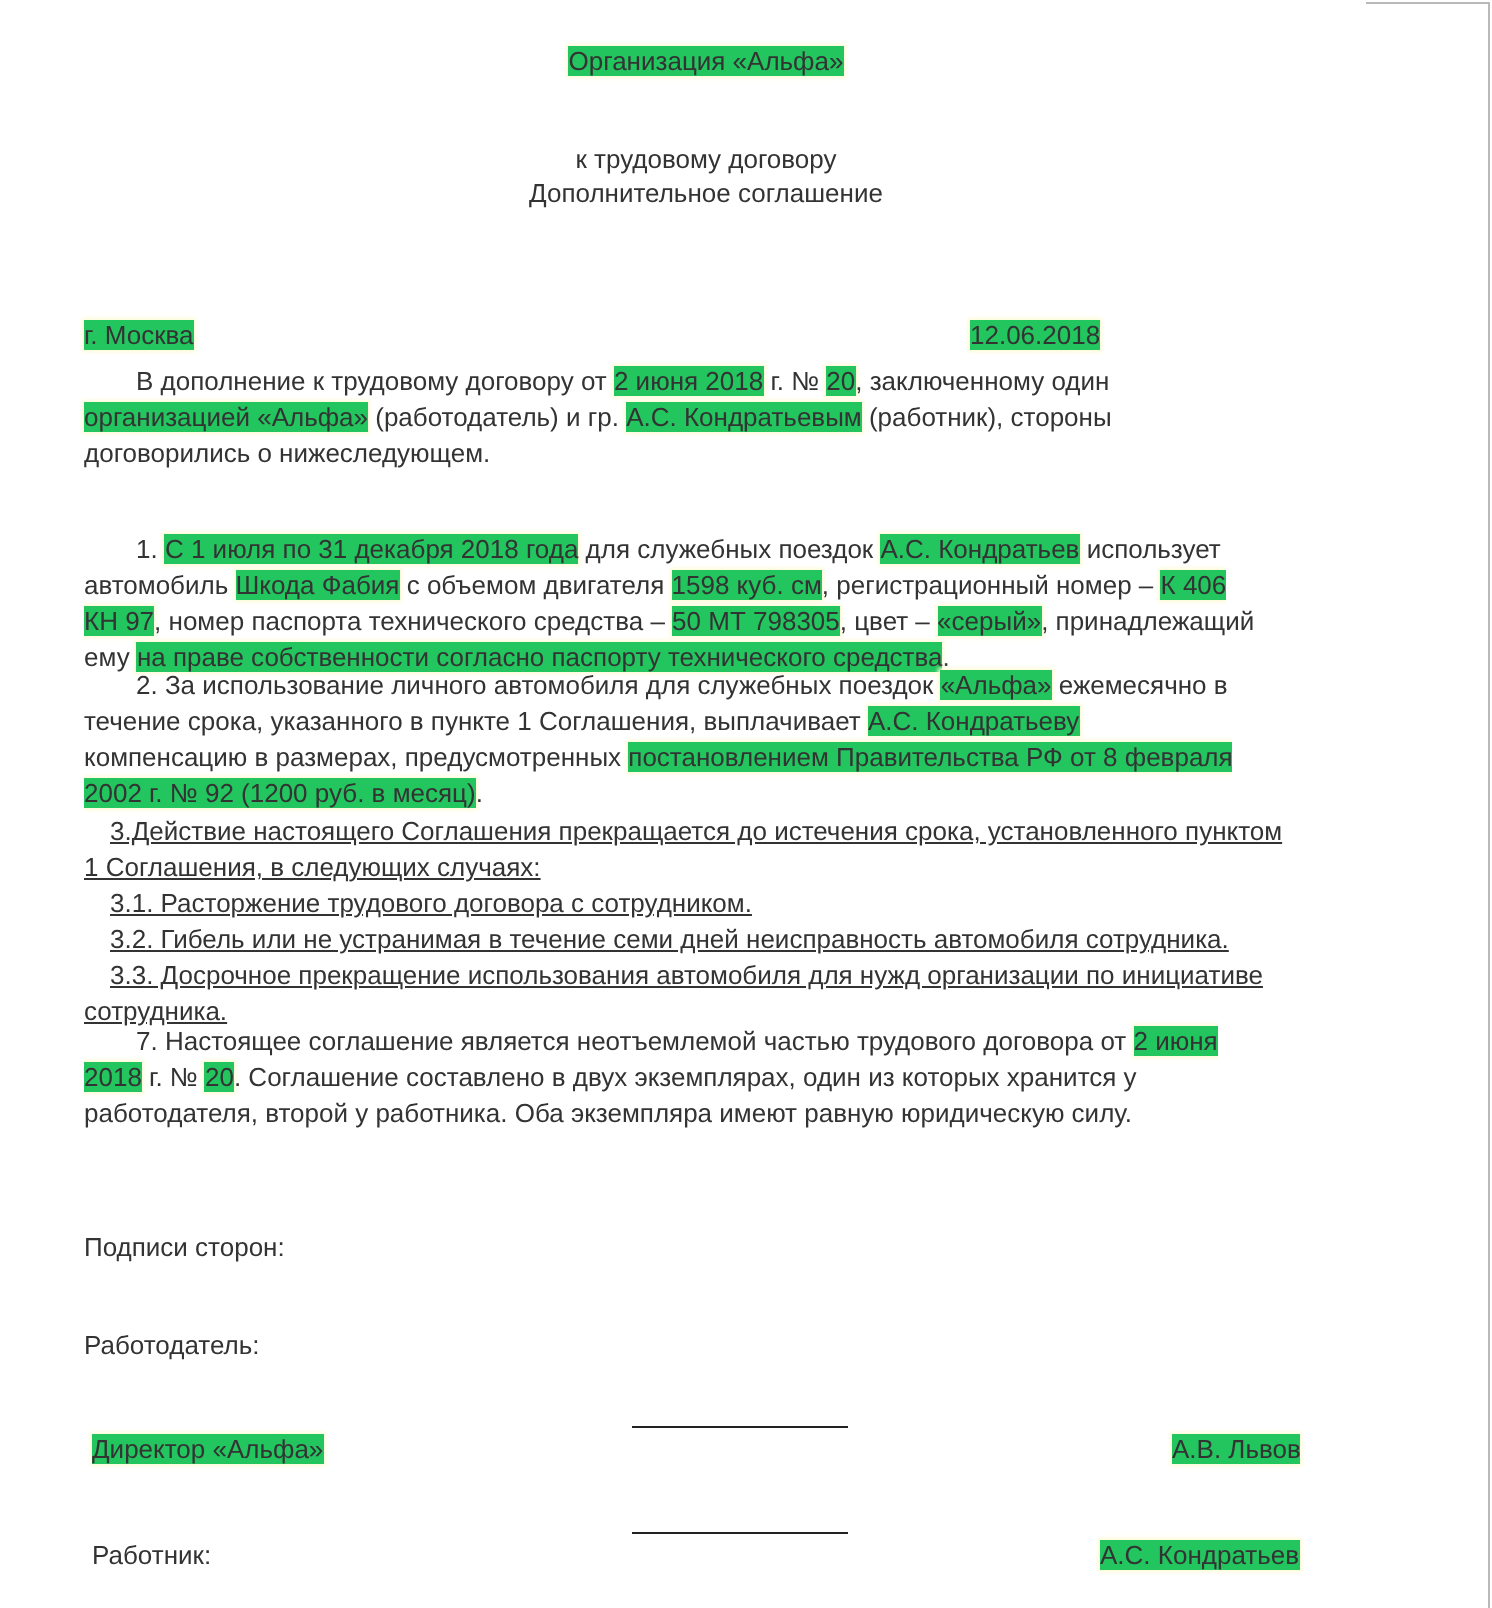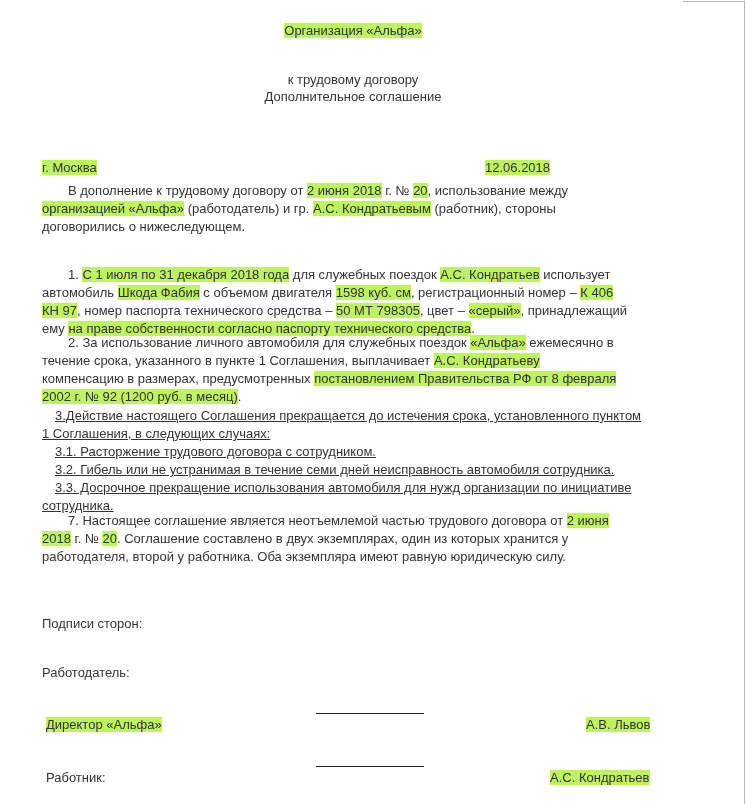--- a/index.html
+++ b/index.html
@@ -27,21 +27,21 @@
     }
     .frame-right {
       position: absolute;
       left: 744px;
       top: 1px;
       width: 1px;
       height: 803px;
       background: #b9b9b9;
     }
     .hl {
-      background: #bef264;
+      background: #22c55e;
       box-shadow: 0 0 2px 1px #fdfbd8;
     }
     .abs { position: absolute; white-space: nowrap; margin-top: 24px; }
 
     .org {
       position: absolute;
       top: 22px;
       left: 0;
       width: 706px;
       text-align: center;
@@ -103,21 +103,21 @@
   <div>Дополнительное соглашение</div>
 </div>
 
 <div class="abs city">
   <span class="hl">г. Москва</span>
 </div>
 <div class="abs date">
   <span class="hl">12.06.2018</span>
 </div>
 
-<div class="para p-intro"><span>В дополнение к трудовому договору от </span><span class="hl">2 июня 2018</span><span> г. № </span><span class="hl">20</span><span>, использование между </span><span class="hl">организацией «Альфа»</span><span> (работодатель) и гр. </span><span class="hl">А.С. Кондратьевым</span><span> (работник), стороны договорились о нижеследующем.</span></div>
+<div class="para p-intro"><span>В дополнение к трудовому договору от </span><span class="hl">2 июня 2018</span><span> г. № </span><span class="hl">20</span><span>, заключенному один </span><span class="hl">организацией «Альфа»</span><span> (работодатель) и гр. </span><span class="hl">А.С. Кондратьевым</span><span> (работник), стороны договорились о нижеследующем.</span></div>
 
 <div class="para p1"><span>1. </span><span class="hl">С 1 июля по 31 декабря 2018 года</span><span> для служебных поездок </span><span class="hl">А.С. Кондратьев</span><span> использует автомобиль </span><span class="hl">Шкода Фабия</span><span> с объемом двигателя </span><span class="hl">1598 куб. см</span><span>, регистрационный номер – </span><span class="hl">К 406 КН 97</span><span>, номер паспорта технического средства – </span><span class="hl">50 МТ 798305</span><span>, цвет – </span><span class="hl">«серый»</span><span>, принадлежащий ему </span><span class="hl">на праве собственности согласно паспорту технического средства</span><span>.</span></div>
 
 <div class="para p2"><span>2. За использование личного автомобиля для служебных поездок </span><span class="hl">«Альфа»</span><span> ежемесячно в течение срока, указанного в пункте 1 Соглашения, выплачивает </span><span class="hl">А.С. Кондратьеву</span><span> компенсацию в размерах, предусмотренных </span><span class="hl">постановлением Правительства РФ от 8 февраля 2002 г. № 92 (1200 руб. в месяц)</span><span>.</span></div>
 
 <div class="para p3">
   <span>3.Действие настоящего Соглашения прекращается до истечения срока, установленного пунктом 1 Соглашения, в следующих случаях:</span>
   <span class="sub">3.1. Расторжение трудового договора с сотрудником.</span>
   <span class="sub">3.2. Гибель или не устранимая в течение семи дней неисправность автомобиля сотрудника.</span>
   <span class="sub">3.3. Досрочное прекращение использования автомобиля для нужд организации по инициативе сотрудника.</span>

